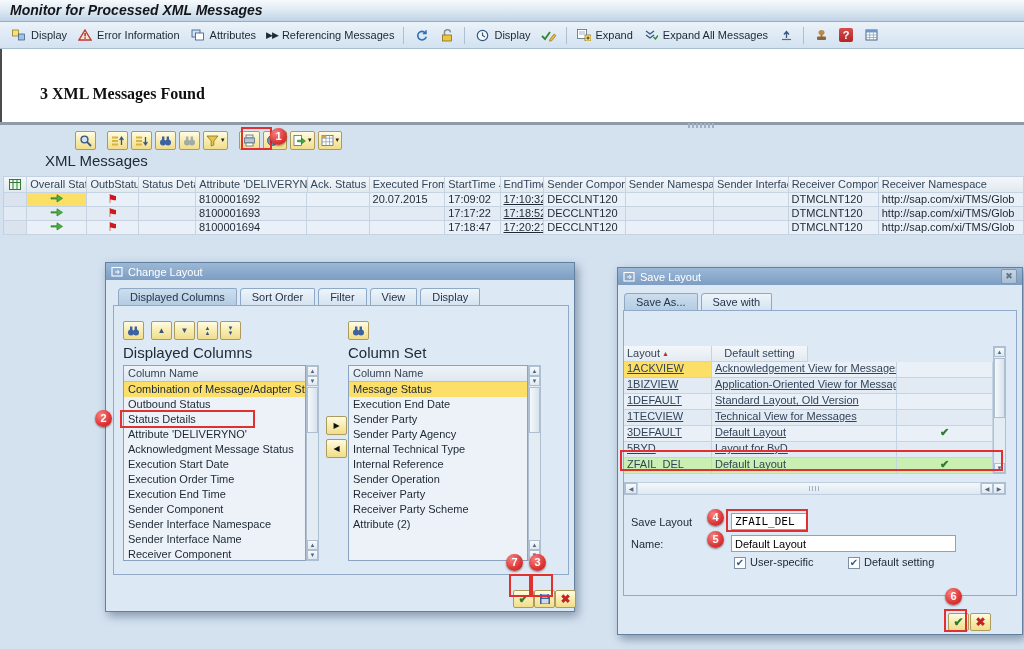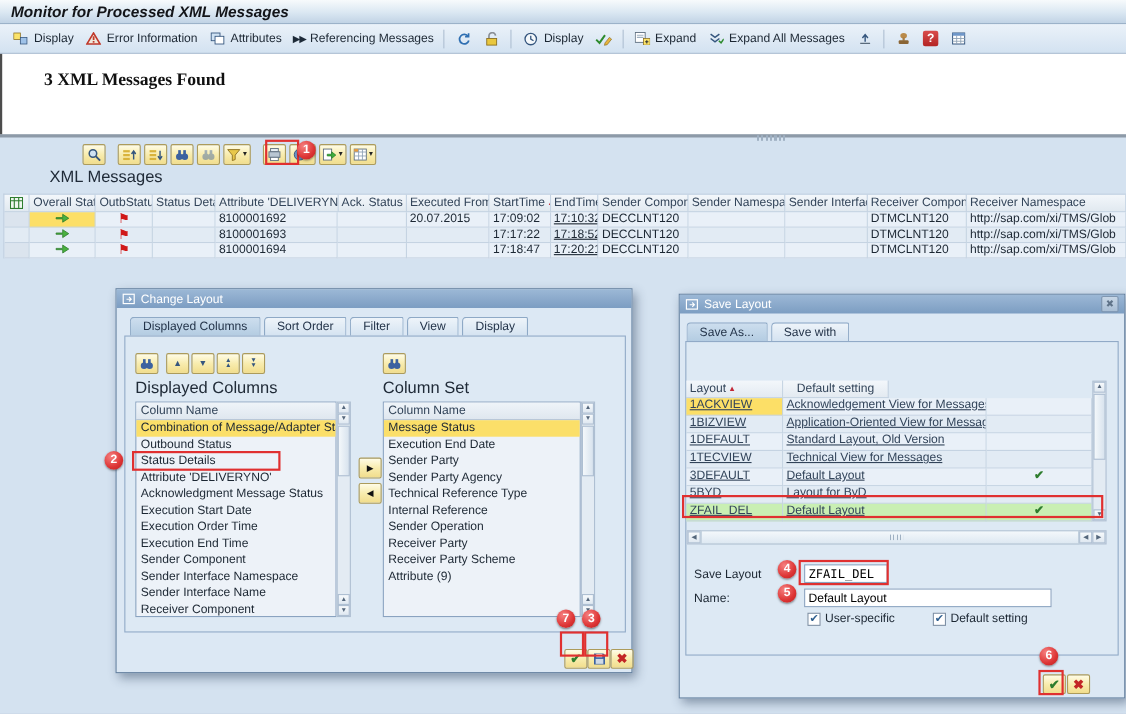--- a/index.html
+++ b/index.html
@@ -15,21 +15,21 @@
           display:flex;align-items:center;padding-left:6px;}
   .tbitem{display:flex;align-items:center;gap:4px;padding:2px 5px;white-space:nowrap;border-radius:2px;}
   .tbsep{width:1px;height:17px;background:#aebfd2;margin:0 4px;}
   .tbico{display:inline-flex;align-items:center;justify-content:center;width:16px;height:15px;}
   .dblarrow{color:#1d2a38;font-size:9px;letter-spacing:-1px;}
   .helpico{width:14px;height:14px;background:linear-gradient(#d94c4c,#b32424);color:#fff;border-radius:2px;
            font-weight:bold;text-align:center;line-height:14px;font-size:11px;}
   
   .msgpanel{position:absolute;left:0;top:49px;width:1024px;height:73px;background:#fff;
             border-left:2px solid #4c4c4c;box-shadow:0 3px 0 #8d9aa8;box-sizing:border-box;}
-  .msgpanel .t{position:absolute;left:38px;top:15px;font-family:"Liberation Serif",serif;font-size:16px;font-weight:bold;color:#101010;text-align:center;}
+  .msgpanel .t{position:absolute;left:38px;top:36px;font-family:"Liberation Serif",serif;font-size:16px;font-weight:bold;color:#101010;text-align:center;}
   .gripdots{position:absolute;left:688px;top:123px;width:26px;height:5px;
             background:repeating-linear-gradient(90deg,#9fb0c2 0 2px,transparent 2px 4px);}
   
   .alvbar{position:absolute;left:75px;top:129px;height:22px;display:flex;align-items:center;gap:3px;}
   .ybtn{height:19px;min-width:21px;padding:0 2px;box-sizing:border-box;cursor:default;
         background:linear-gradient(#fffce6,#f8ecae 50%,#f1dd8c);border:1px solid #ac9b5b;border-radius:2px;
         display:inline-flex;align-items:center;justify-content:center;}
   .ybtn .caret{font-size:7px;margin-left:2px;color:#222;}
   .alvgap{width:5px;}
   .alvtitle{position:absolute;left:45px;top:152px;font-size:15px;color:#202b38;}
@@ -494,26 +494,26 @@
           <circle cx="9" cy="8.5" r="3" fill="#3c62a0"></circle>
         </svg>
       </div>
     <div class="paneltitle" style="left:242px;top:81px;">Column Set</div>
     <div class="listbox" style="left:242px;top:102px;width:180px;height:196px;">
       <div class="listhead">Column Name</div>
       <div class="li selyellow">Message Status</div>
       <div class="li">Execution End Date</div>
       <div class="li">Sender Party</div>
       <div class="li">Sender Party Agency</div>
-      <div class="li">Technical Reference Type</div>
+      <div class="li">Internal Technical Type</div>
       <div class="li">Internal Reference</div>
       <div class="li">Sender Operation</div>
       <div class="li">Receiver Party</div>
       <div class="li">Receiver Party Scheme</div>
-      <div class="li">Attribute (9)</div>
+      <div class="li">Attribute (2)</div>
     </div>
     <div class="sbar" style="left:422px;top:102px;height:196px;">
       <div class="sbtn">▲</div>
       <div class="sbtn">▼</div>
       <div class="sthumb" style="height:46px;"></div>
       <div class="sspace"></div>
       <div class="sbtn">▲</div>
       <div class="sbtn">▼</div>
     </div>
 

